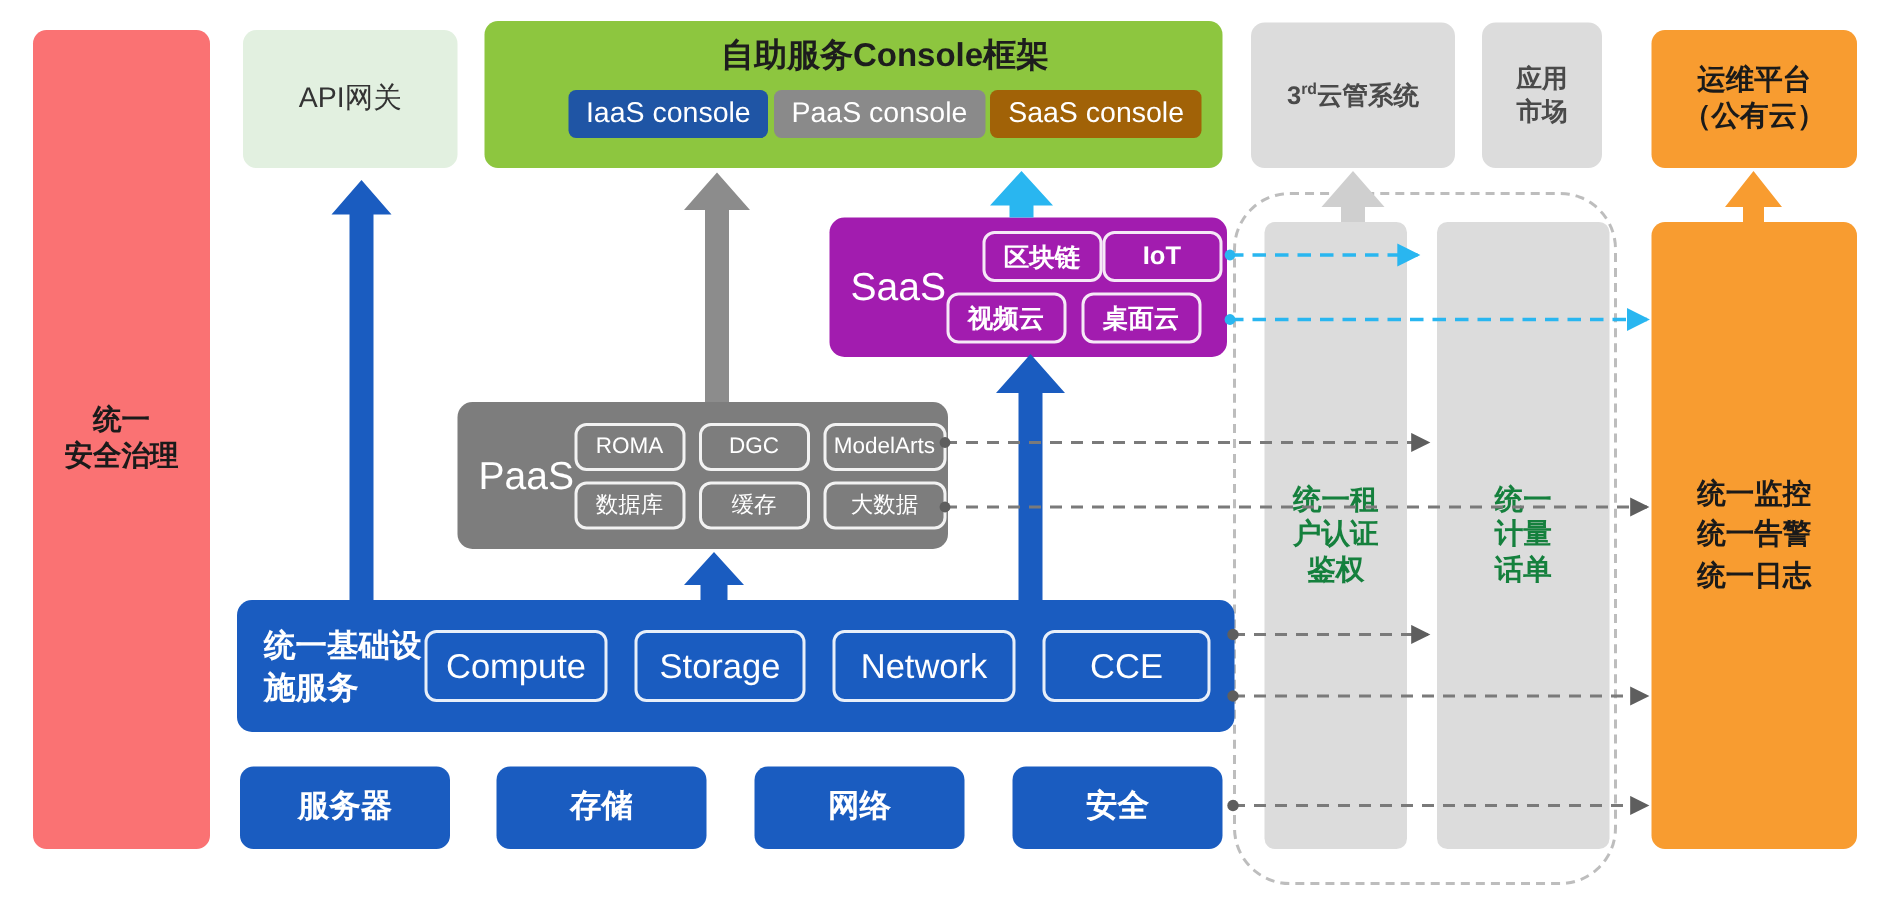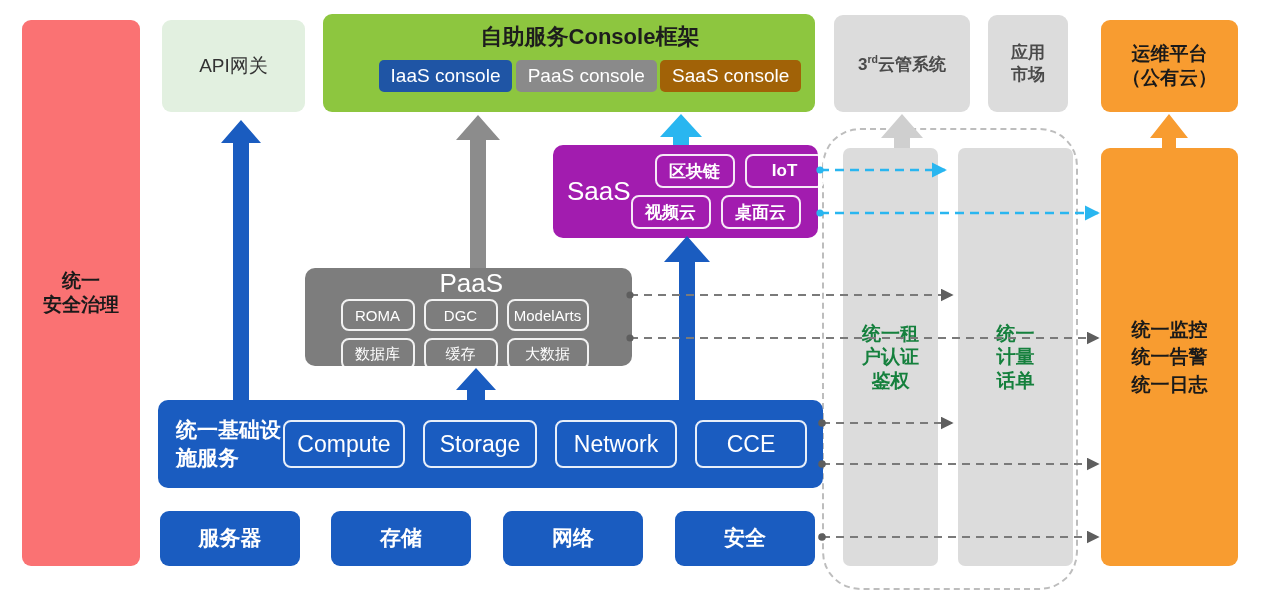--- a/index.html
+++ b/index.html
@@ -18,21 +18,21 @@
 
   .console-title{color:#1d1d1d;font-size:22px;font-weight:600;}
   .chip{border-radius:5px;color:#fff;font-size:19px;padding:5px 12px;display:inline-flex;
         align-items:center;justify-content:center;white-space:nowrap;}
   .chip-iaas{background:#1f55a5;}
   .chip-paas{background:#8a8a8a;}
   .chip-saas{background:#a16207;}
 
   
   .saas-box{background:#a21caf;border-radius:10px;}
-  .paas-box{background:#7d7d7d;border-radius:10px;flex-direction:column;}
+  .paas-box{background:#7d7d7d;border-radius:10px;}
   .infra-box{background:#1a5cc0;border-radius:10px;}
   .stack-label{color:#ffffff;font-size:26px;}
   .paas-label{color:#ffffff;font-size:26px;}
   .infra-label{color:#ffffff;font-size:21px;font-weight:600;}
 
   .oline{border:2px solid rgba(255,255,255,.9);border-radius:8px;color:#fff;
          display:flex;align-items:center;justify-content:center;white-space:nowrap;}
   .saas-tag{font-size:17px;font-weight:600;}
   .paas-tag{font-size:15px;}
   .infra-tag{font-size:23px;}
@@ -99,21 +99,21 @@
 </div>
 <div class="abs gray-col ctr" style="left:958px;top:148px;width:115px;height:418px;">
   <span style="white-space:pre-line;">统一
 计量
 话单</span>
 </div>
 
 <div class="abs saas-box" style="left:553px;top:145px;width:265px;height:93px;display:flex;align-items:center;">
   <span class="stack-label" style="margin-left:14px;width:78px;">SaaS</span>
   <div style="flex:1;display:flex;flex-direction:column;gap:7px;padding-right:12px;">
-    <div style="display:flex;gap:10px;margin-left:24px;">
+    <div style="display:flex;margin-left:24px;">
       <span class="oline saas-tag" style="width:76px;height:30px;">区块链</span>
       <span class="oline saas-tag" style="width:76px;height:30px;">IoT</span>
     </div>
     <div style="display:flex;gap:10px;">
       <span class="oline saas-tag" style="width:76px;height:30px;">视频云</span>
       <span class="oline saas-tag" style="width:76px;height:30px;">桌面云</span>
     </div>
   </div>
 </div>
 

